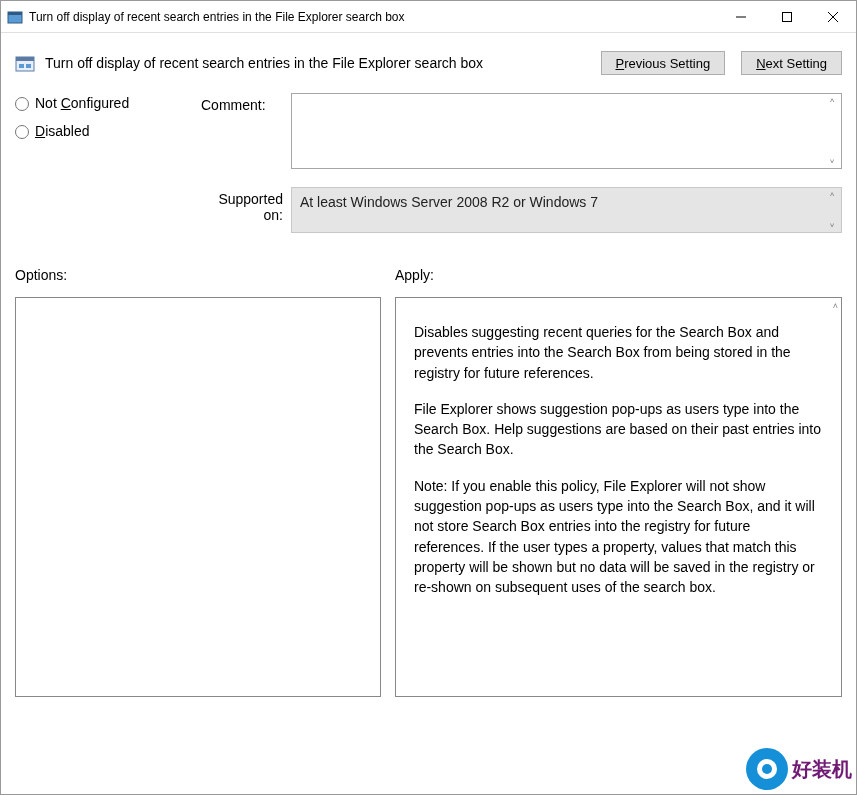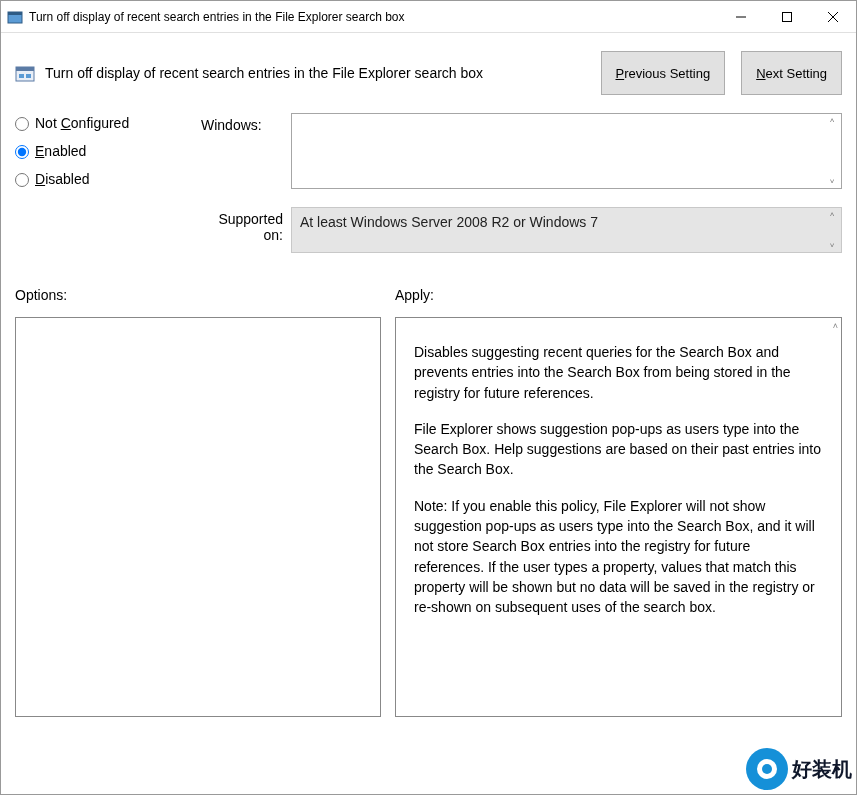--- a/index.html
+++ b/index.html
@@ -57,21 +57,21 @@
     }
     .header-row .policy-icon {
       width: 20px; height: 20px;
       flex-shrink: 0;
     }
     .header-row .policy-title {
       font-size: 14px;
       flex: 1;
     }
     .nav-btn {
-      height: 44px;
+      height: 24px;
       padding: 0 14px;
       background: #e1e1e1;
       border: 1px solid #adadad;
       font-size: 13px;
       font-family: inherit;
       cursor: default;
       margin-left: 6px;
     }
     
     .config-area {
@@ -198,21 +198,21 @@
     .badge {
       position: absolute;
       right: 4px;
       bottom: 4px;
       display: flex;
       align-items: center;
       gap: 4px;
       background: rgba(255,255,255,0);
       font-size: 20px;
       font-weight: bold;
-      color: #0f172a;
+      color: #701a75;
     }
     .badge .circle {
       width: 42px; height: 42px;
       border-radius: 50%;
       background: #1590d8;
       display:flex;align-items:center;justify-content:center;
       position: relative;
     }
     .badge .circle:before{
       content:"";position:absolute;width:20px;height:20px;border-radius:50%;background:#fff;
@@ -268,30 +268,26 @@
   <button class="nav-btn"><span style="text-decoration:underline">N</span>ext Setting</button>
 </div>
 
 <div class="config-area">
   <div class="radio-col">
     <label class="radio-item">
       <input type="radio" name="state" style="">
       <span class="rlabel">Not <u>C</u>onfigured</span>
     </label>
     <label class="radio-item">
-      <input type="radio" name="state" checked="" style="">
-      <span class="rlabel"><u>E</u>nabled</span>
-    </label>
-    <label class="radio-item">
       <input type="radio" name="state" style="">
       <span class="rlabel"><u>D</u>isabled</span>
     </label>
   </div>
   <div class="comment-col">
-    <div class="field-label">Windows:</div>
+    <div class="field-label">Comment:</div>
     <div class="textarea-like">
       <span></span>
       <div class="scroll-arrows">
         <span>˄</span>
         <span>˅</span>
       </div>
     </div>
     <div class="field-label" style="text-align:right;padding-right:8px">Supported on:</div>
     <div class="readonly-box">
       <span>At least Windows Server 2008 R2 or Windows 7</span>

